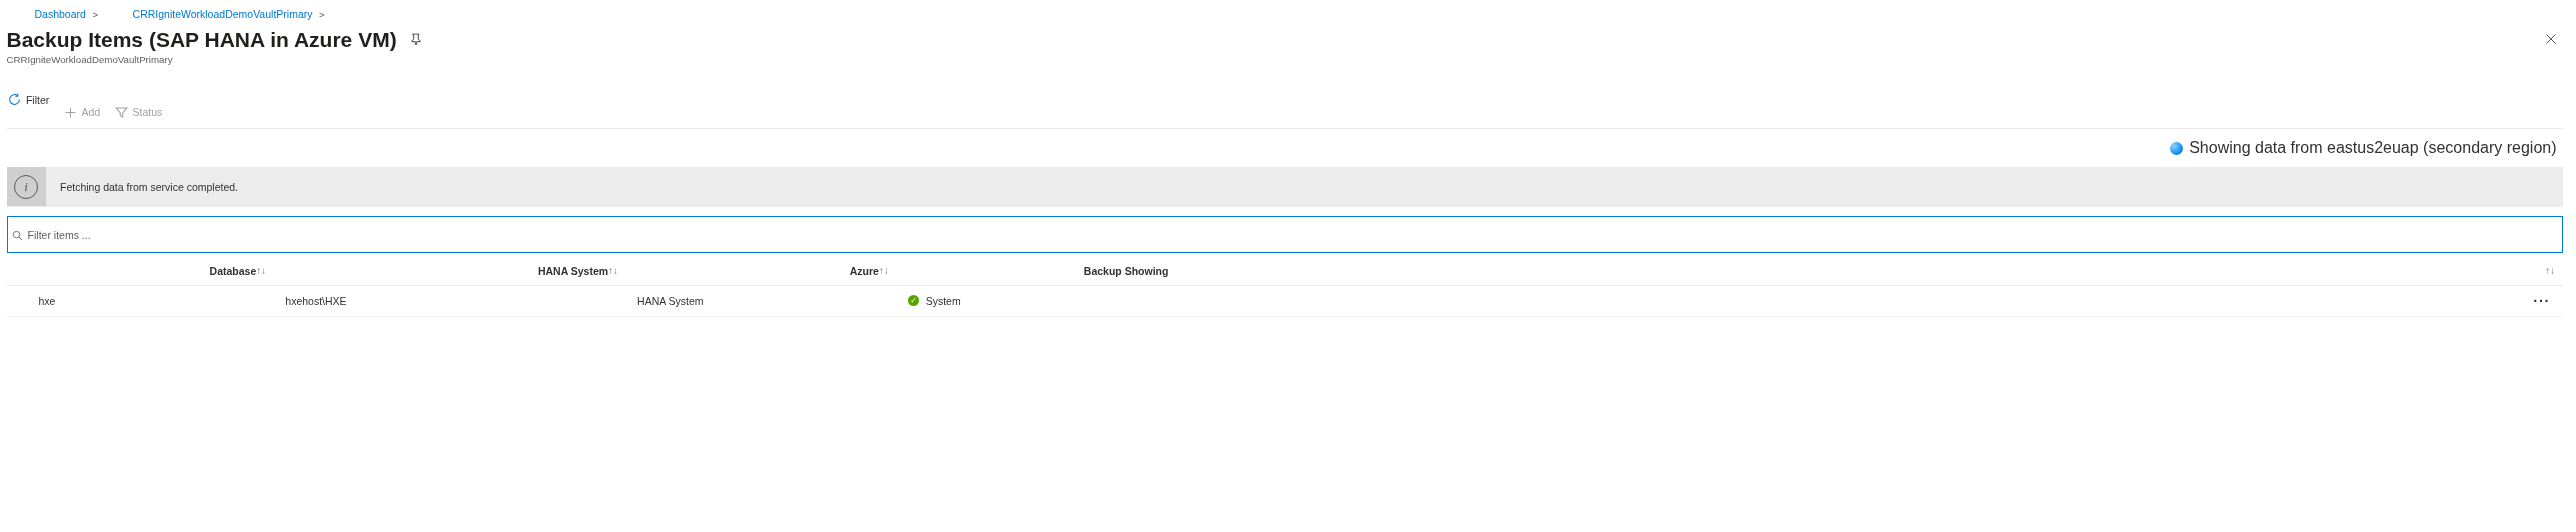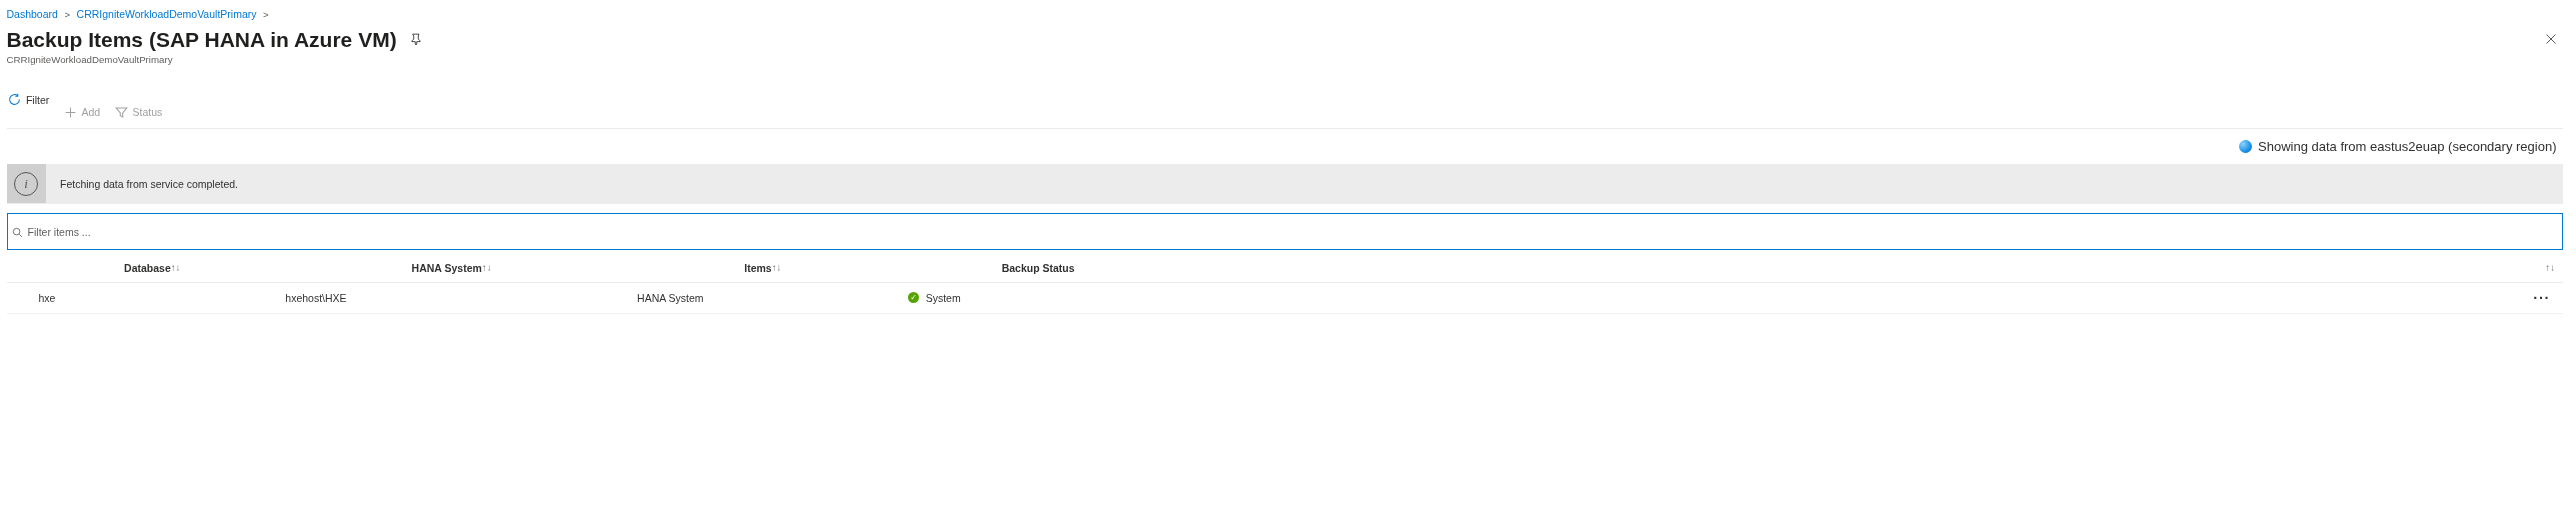--- a/index.html
+++ b/index.html
@@ -23,20 +23,21 @@
       display: flex;
       align-items: center;
       gap: 6.5px;
       font-size: 10.5px;
       padding: 1.6px 0 8px 0;
     }
     .breadcrumb a {
       color: #0078d4;
       text-decoration: none;
       cursor: pointer;
+      margin-left: 28px;
     }
     .breadcrumb .sep {
       color: #605e5c;
       font-size: 9.7px;
     }
 
     
     .header-row {
       display: flex;
       align-items: center;
@@ -93,21 +94,21 @@
     .tool-btn:not(.disabled) svg { color: #0078d4; }
     .tool-btn.disabled svg { color: #a19f9d; }
 
     
     .region-notice {
       display: flex;
       justify-content: flex-end;
       align-items: center;
       gap: 6.5px;
       padding: 9.7px 6.5px 9.7px 0;
-      font-size: 13px;
+      font-size: 16px;
       color: #323130;
       border-top: 0.8px solid #edebe9;
     }
     .globe-icon {
       width: 13px; height: 13px;
       border-radius: 50%;
       background: radial-gradient(circle at 30% 30%, #8ed1ff 0%, #1a93e6 60%, #0a5cab 100%);
       position: relative;
       flex-shrink: 0;
     }
@@ -192,21 +193,21 @@
     }
     .grid-row {
       height: 31px;
       border-bottom: 0.8px solid #f3f2f1;
       font-size: 10.5px;
       color: #323130;
     }
     .col {
       display: flex;
       align-items: center;
-      justify-content: center;
+      justify-content: flex-end;
       padding-right: 14.5px;
     }
     .col .sort {
       color: #605e5c;
       font-size: 9.7px;
       opacity: 0.9;
     }
     .status-cell {
       display: flex;
       align-items: center;
@@ -311,25 +312,25 @@
     <div class="grid-head">
       <div class="col">
         <span>Database</span>
         <span class="sort">↑↓</span>
       </div>
       <div class="col">
         <span>HANA System</span>
         <span class="sort">↑↓</span>
       </div>
       <div class="col">
-        <span>Items</span>
+        <span>Azure</span>
         <span class="sort">↑↓</span>
       </div>
       <div class="col">
-        <span>Backup Status</span>
+        <span>Backup Showing</span>
       </div>
       <div></div>
       <div class="col" style="justify-content:flex-end;padding-right:0;">
         <span class="sort">↑↓</span>
       </div>
     </div>
 
     <div class="grid-row">
       <div>hxe</div>
       <div>hxehost\HXE</div>

